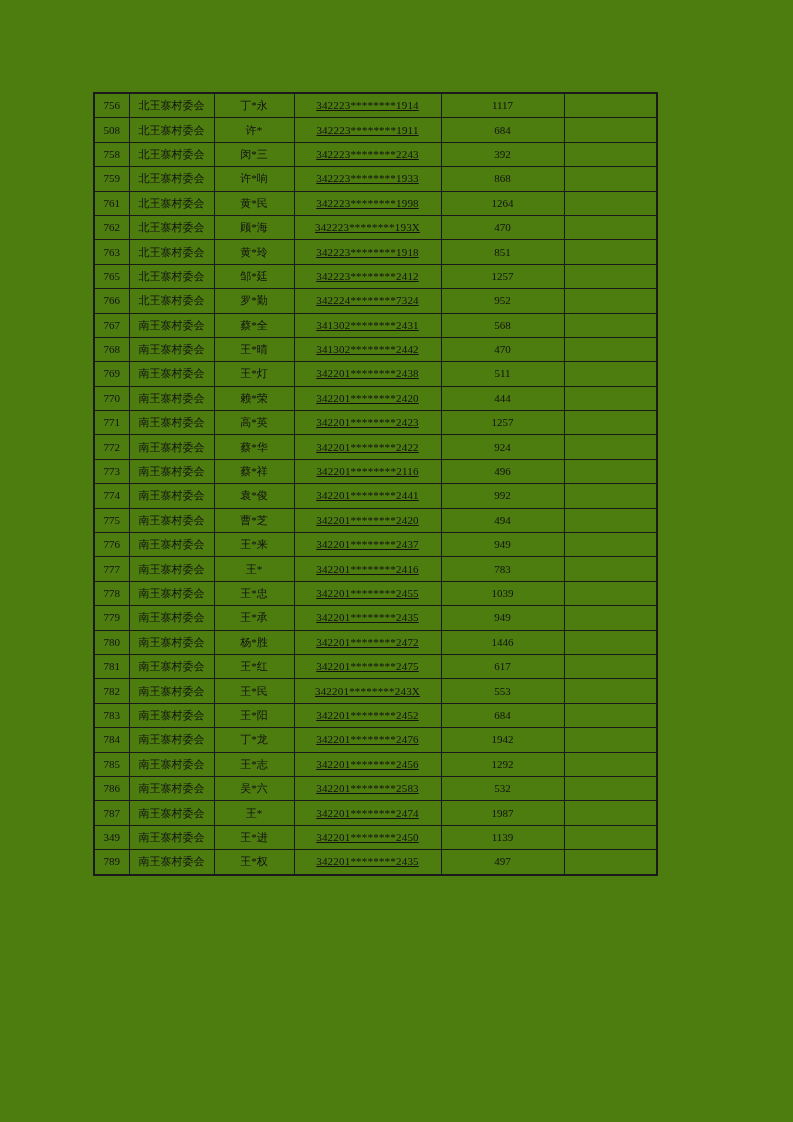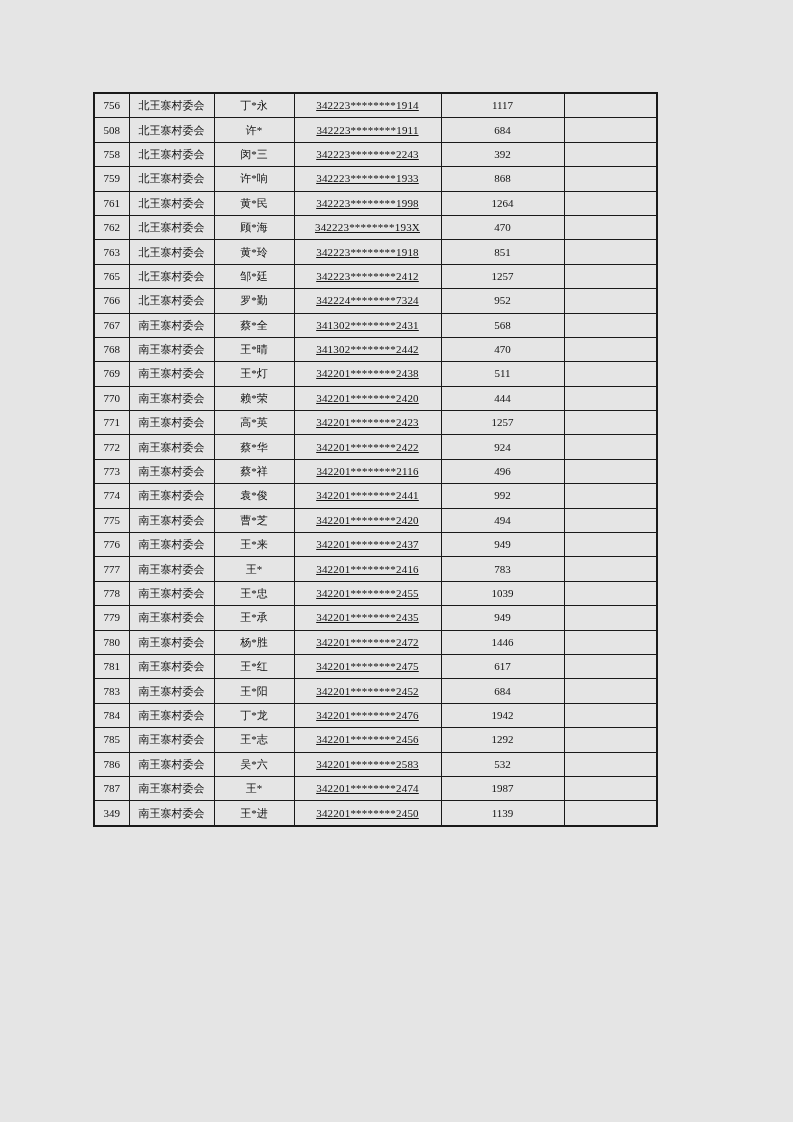--- a/index.html
+++ b/index.html
@@ -4,21 +4,21 @@
 <style>
   html, body {
     margin: 0;
     padding: 0;
     background: #ffffff;
   }
   .page {
     position: relative;
     width: 793px;
     height: 1122px;
-    background: #e5e5e5;
+    background: #4d7c0f;
     overflow: hidden;
     font-family: "Liberation Serif", "DejaVu Serif", serif;
     color: #111111;
   }
   table.roster {
     position: absolute;
     left: 93px;
     top: 92px;
     width: 563px;
     border-collapse: collapse;
@@ -246,20 +246,28 @@
         </tr>
         <tr>
           <td>781</td>
           <td>南王寨村委会</td>
           <td>王*红</td>
           <td class="id-cell">342201********2475</td>
           <td>617</td>
           <td></td>
         </tr>
         <tr>
+          <td>782</td>
+          <td>南王寨村委会</td>
+          <td>王*民</td>
+          <td class="id-cell">342201********243X</td>
+          <td>553</td>
+          <td></td>
+        </tr>
+        <tr>
           <td>783</td>
           <td>南王寨村委会</td>
           <td>王*阳</td>
           <td class="id-cell">342201********2452</td>
           <td>684</td>
           <td></td>
         </tr>
         <tr>
           <td>784</td>
           <td>南王寨村委会</td>
@@ -291,17 +299,25 @@
           <td class="id-cell">342201********2474</td>
           <td>1987</td>
           <td></td>
         </tr>
         <tr>
           <td>349</td>
           <td>南王寨村委会</td>
           <td>王*进</td>
           <td class="id-cell">342201********2450</td>
           <td>1139</td>
+          <td></td>
+        </tr>
+        <tr>
+          <td>789</td>
+          <td>南王寨村委会</td>
+          <td>王*权</td>
+          <td class="id-cell">342201********2435</td>
+          <td>497</td>
           <td></td>
         </tr>
       </tbody>
   </table>
 </div>
 
 </body></html>

